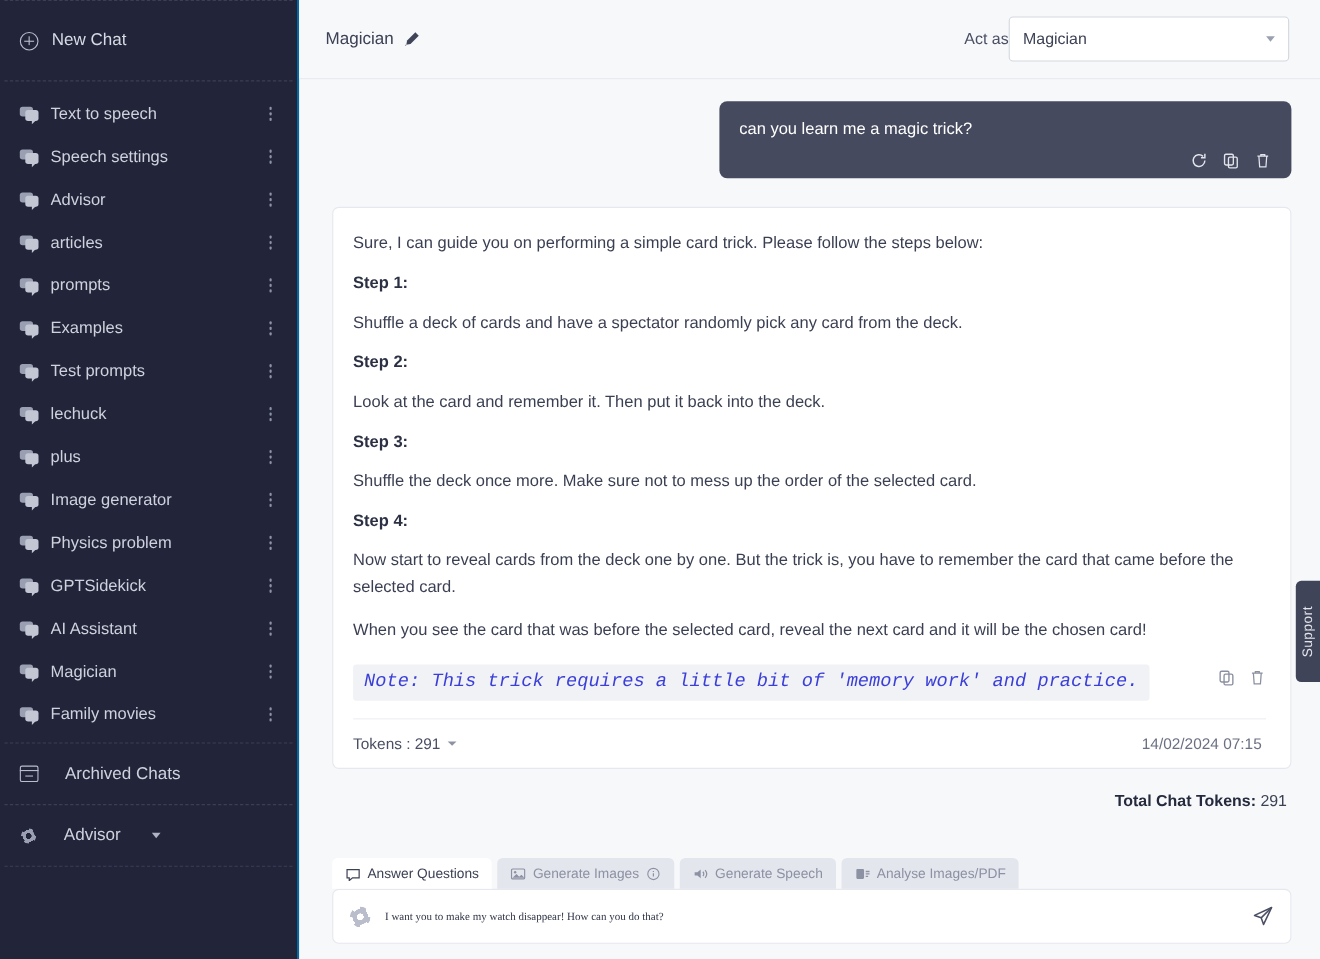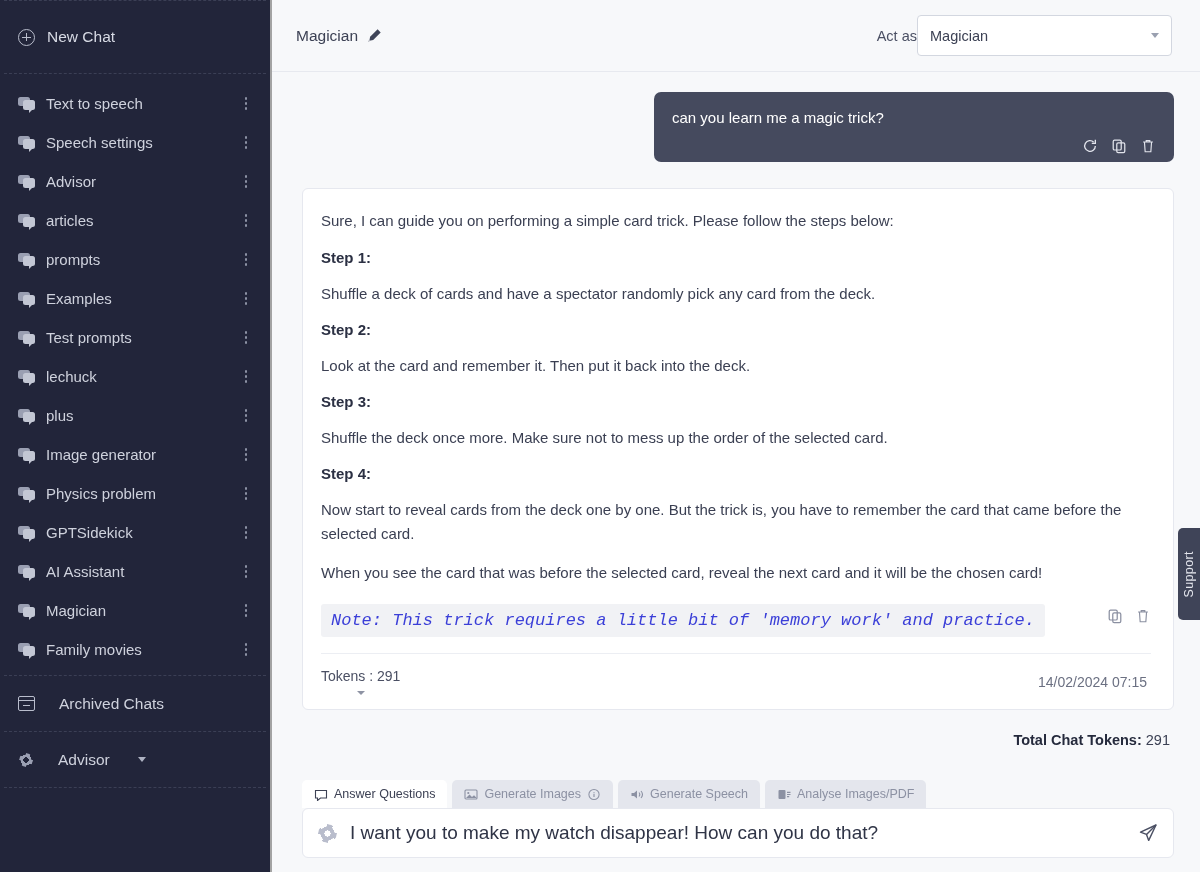--- a/index.html
+++ b/index.html
@@ -12,21 +12,21 @@
   .app { display: flex; width: 1200px; height: 872px; position: relative; }
 
   
   .sidebar {
     width: 272px; height: 872px;
     background: #22253a;
     color: #c9ccd8;
     display: flex; flex-direction: column;
     flex: 0 0 272px;
     position: relative;
-    border-right: 2px solid #a3a3a3;
+    border-right: 2px solid #0369a1;
   }
   .sb-sep {
     border-bottom: 1px dashed #3b3f55;
     margin: 0 4px;
   }
   .new-chat {
     display: flex; align-items: center; gap: 12px;
     padding: 0 18px; height: 72px;
     font-size: 15.5px; color: #d7dae4;
     cursor: pointer;
@@ -194,21 +194,21 @@
   }
   .note-row { display: flex; align-items: flex-start; }
   .note-actions {
     margin-left: auto; display: flex; gap: 12px; padding-top: 8px;
   }
   .card-footer {
     display: flex; align-items: center;
     border-top: 1px solid #eceef3;
     margin-top: 16px; padding: 14px 4px 14px 0;
   }
-  .tokens { font-size: 14px; color: #4a4f63; display: flex; align-items: center; gap: 7px; flex-direction: column; }
+  .tokens { font-size: 14px; color: #4a4f63; display: flex; align-items: center; gap: 7px; }
   .tokens .chev {
     width: 0; height: 0; border-left: 4px solid transparent;
     border-right: 4px solid transparent; border-top: 4.5px solid #8e93a4;
     cursor: pointer;
   }
   .timestamp { margin-left: auto; font-size: 14px; color: #6b7082; }
   .total-tokens {
     text-align: right; font-size: 14.5px; color: #3c4154;
     padding: 22px 4px 0 0;
   }
@@ -239,22 +239,22 @@
   }
   .input-gear::before {
     content: ""; position: absolute; inset: 1px;
     background: conic-gradient(#b9bdcc 0 11%, transparent 0 25%, #b9bdcc 0 36%,
       transparent 0 50%, #b9bdcc 0 61%, transparent 0 75%, #b9bdcc 0 86%, transparent 0);
     -webkit-mask: radial-gradient(circle, transparent 0 4.4px, #000 4.5px);
             mask: radial-gradient(circle, transparent 0 4.4px, #000 4.5px);
     border-radius: 50%;
   }
   .chat-input {
-    flex: 1; border: 0; outline: 0; font-size: 19px;
-    color: #2f3446; font-family: Liberation Sans, sans-serif;
+    flex: 1; border: 0; outline: 0; font-size: 10px;
+    color: #2f3446; font-family: Liberation Serif, serif;
     background: transparent;
   }
   .send-btn { width: 22px; height: 22px; cursor: pointer; flex: 0 0 22px; }
 
   
   .support {
     position: absolute; right: 0; top: 528px;
     width: 22px; height: 92px;
     background: #3f4458; border-radius: 5px 0 0 5px;
     color: #e3e5ec; font-size: 12.5px;

